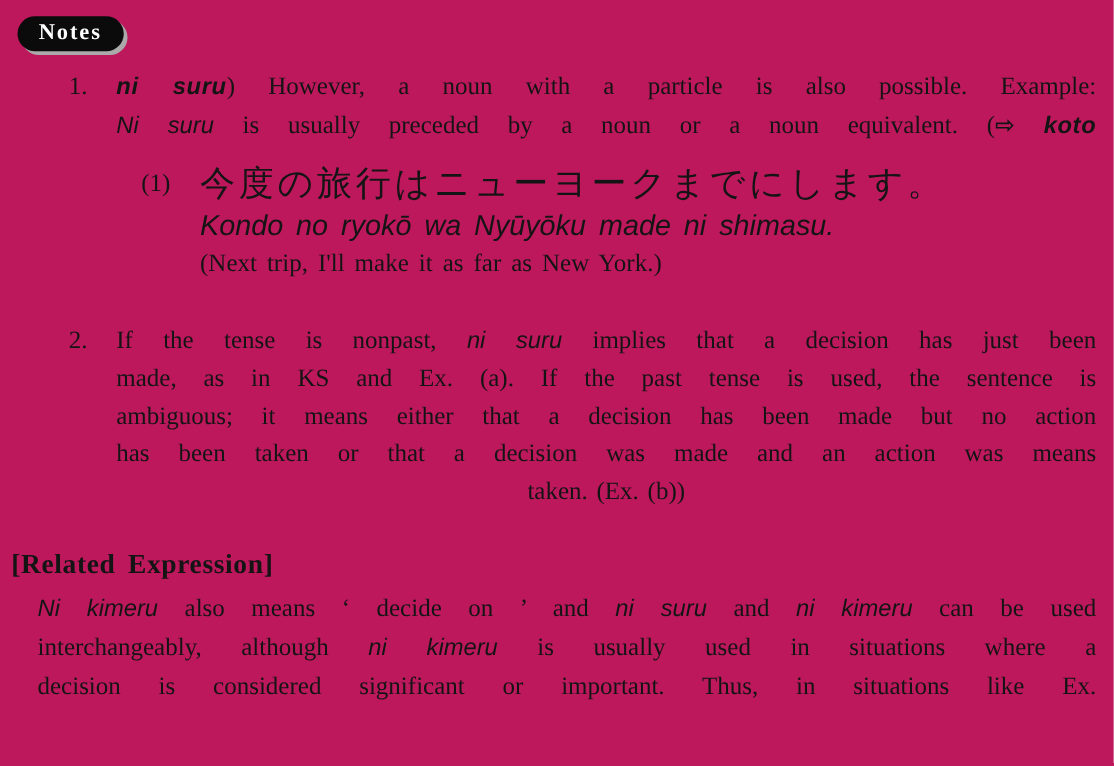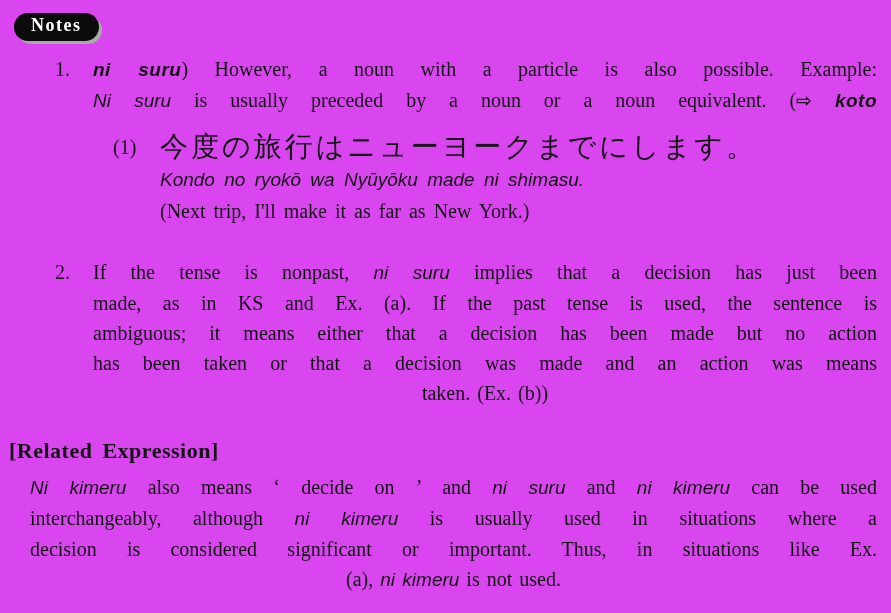--- a/index.html
+++ b/index.html
@@ -1,21 +1,21 @@
 <!DOCTYPE html>
 <html><head>
 <meta charset="utf-8">
 <style>
   html, body { margin: 0; padding: 0; background: #e8e8e8; }
   .page {
     position: relative;
     width: 891px;
     height: 613px;
     margin: 0 auto;
-    background: #d946ef;
+    background: #be185d;
     color: #141414;
     font-family: "Liberation Serif", serif;
     font-size: 20px;
     box-sizing: border-box;
     padding: 13px 14px 0 14px;
     overflow: hidden;
   }
 
   
   .badge {
@@ -67,21 +67,21 @@
   .ex-body { flex: 1; }
   .jp {
     font-family: "DejaVu Sans", sans-serif;
     font-size: 28px;
     letter-spacing: 3px;
     line-height: 34px;
   }
   .romaji {
     font-family: "Liberation Sans", sans-serif;
     font-style: italic;
-    font-size: 19px;
+    font-size: 23px;
     line-height: 32px;
     word-spacing: 4px;
   }
   .gloss { line-height: 31px; word-spacing: 3px; }
 
   
   .re-heading {
     font-weight: bold;
     font-size: 22px;
     letter-spacing: 0.5px;
@@ -127,16 +127,15 @@
       <div class="tline last"><span class="seg-rm">taken.  (Ex. (b))</span></div>
     </div>
   </div>
 
   <div class="re-heading">[Related Expression]</div>
 
   <div class="re-para">
     <div class="tline just"><span class="seg-it">Ni kimeru</span><span class="seg-rm"> also means ‘ decide on ’ and </span><span class="seg-it">ni suru</span><span class="seg-rm"> and </span><span class="seg-it">ni kimeru</span><span class="seg-rm"> can be used</span></div>
     <div class="tline just"><span class="seg-rm">interchangeably, although </span><span class="seg-it">ni kimeru</span><span class="seg-rm"> is usually used in situations where a</span></div>
     <div class="tline just"><span class="seg-rm">decision is considered significant or important.  Thus, in situations like Ex.</span></div>
-    <div class="tline last"><span class="seg-rm">(a), </span><span class="seg-it">ni kimeru</span><span class="seg-rm"> is not used.</span></div>
   </div>
 
 </div>
 
 </body></html>

